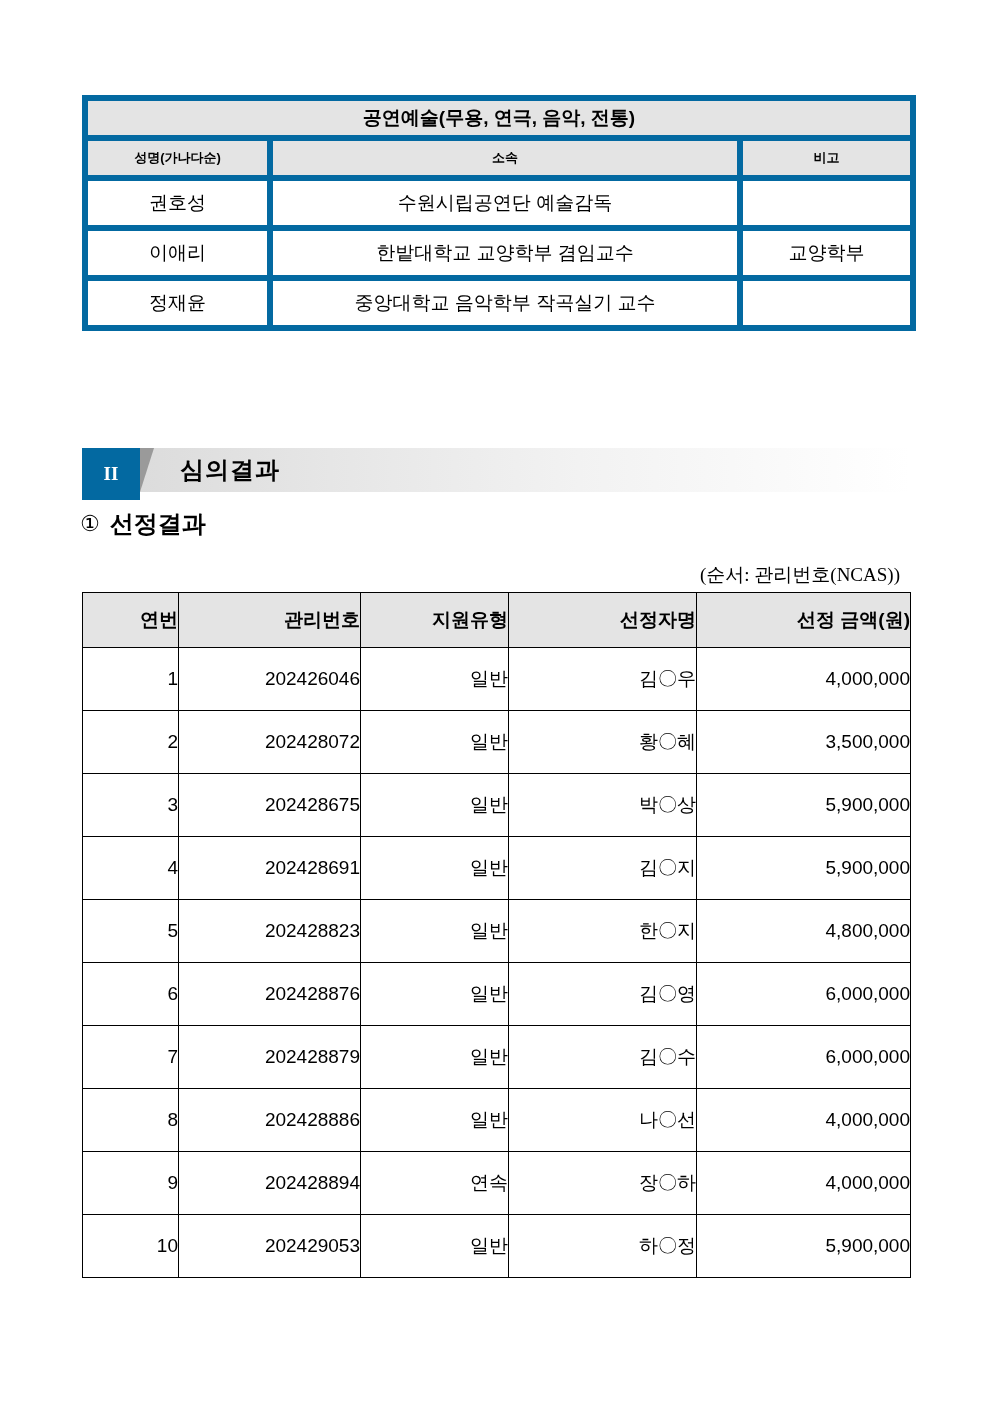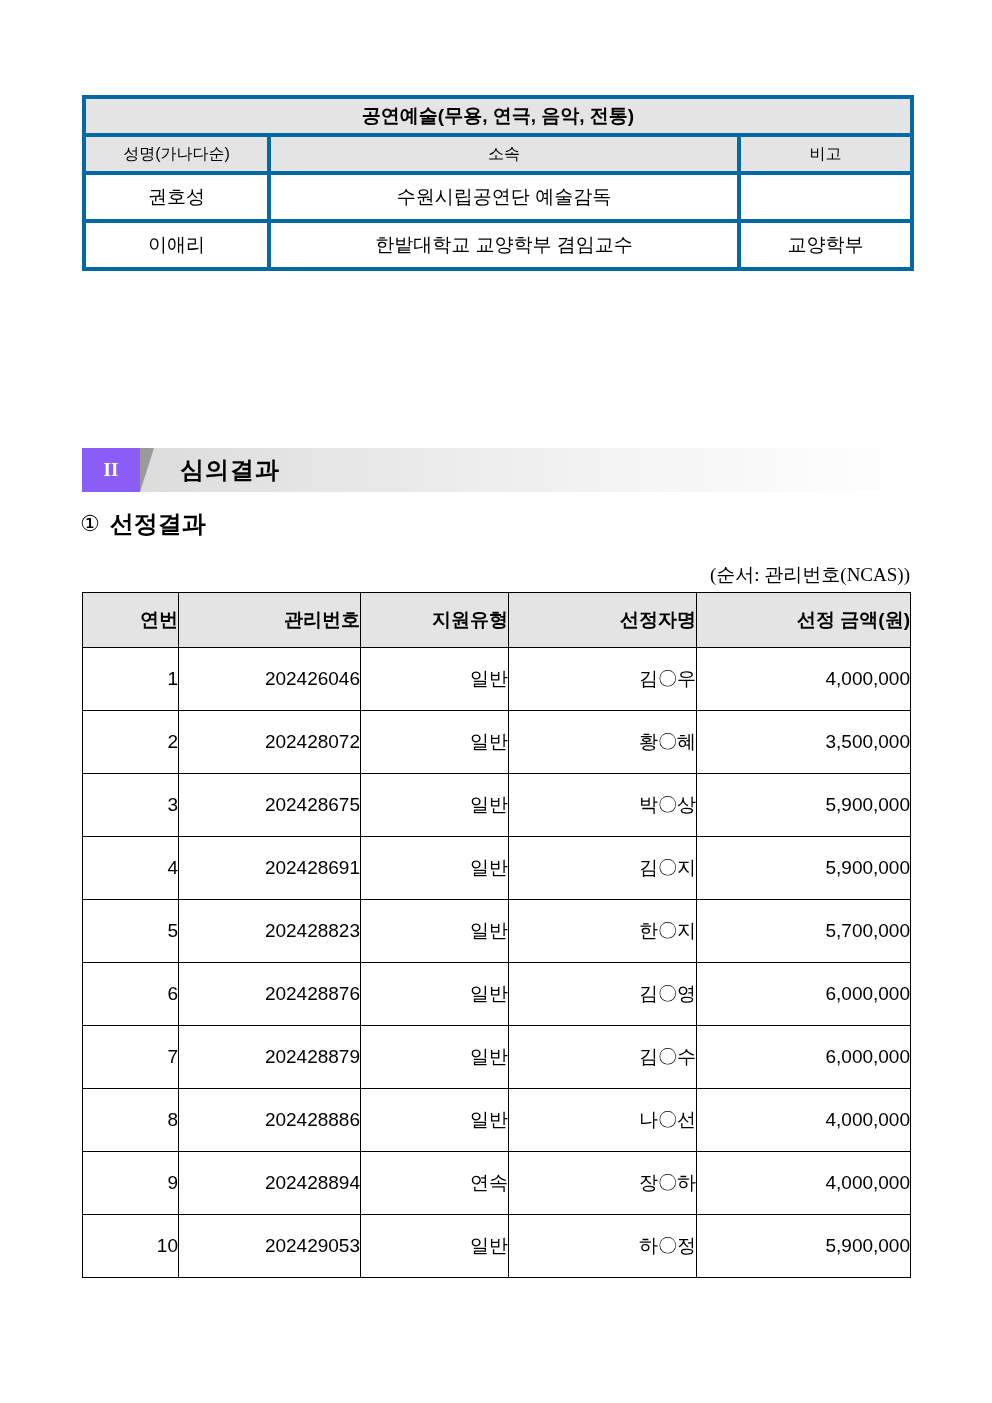--- a/index.html
+++ b/index.html
@@ -28,33 +28,33 @@
     left: 82px;
     top: 95px;
     width: 828px;
   }
   table.committee {
     border-collapse: collapse;
     width: 100%;
     table-layout: fixed;
   }
   table.committee td {
-    border: 4px solid #0369a1;
+    border: 6px solid #0369a1;
     font-size: 19px;
     text-align: center;
     padding: 0;
     height: 44px;
     vertical-align: middle;
     font-family: "Liberation Sans", sans-serif;
   }
   table.committee td.hdr {
     background: #e4e4e4;
-    font-weight: normal;
+    font-weight: bold;
     height: 34px;
-    font-size: 16px;
+    font-size: 13px;
   }
   table.committee td.title {
     background: #e4e4e4;
     font-weight: bold;
     height: 34px;
     font-size: 19px;
   }
   .col-name { width: 185px; }
   .col-org  { width: 470px; }
   .col-note { width: 173px; }
@@ -73,22 +73,22 @@
     top: 0;
     width: 828px;
     height: 44px;
     background: linear-gradient(to right, #d9d9d9 0%, #e6e6e6 30%, #f2f2f2 60%, #ffffff 100%);
   }
   .section-head .numbox {
     position: absolute;
     left: 0;
     top: 0;
     width: 58px;
-    height: 44px;
-    background: #8b5cf6;
+    height: 52px;
+    background: #0369a1;
     color: #ffffff;
     font-size: 19px;
     font-weight: bold;
     display: flex;
     align-items: center;
     justify-content: center;
     font-family: "Liberation Serif", serif;
   }
   .section-head .numbox::after {
     content: "";
@@ -125,21 +125,21 @@
     line-height: 1;
   }
   .subsection .sub-title {
     font-size: 24px;
     font-weight: bold;
   }
 
   
   .order-note {
     position: absolute;
-    right: 82px;
+    right: 92px;
     top: 562px;
     font-size: 19px;
     font-family: "Liberation Serif", serif;
   }
 
   
   .results-wrap {
     position: absolute;
     left: 82px;
     top: 592px;
@@ -195,20 +195,25 @@
         </tr>
         <tr>
           <td>권호성</td>
           <td>수원시립공연단 예술감독</td>
           <td></td>
         </tr>
         <tr>
           <td>이애리</td>
           <td>한밭대학교 교양학부 겸임교수</td>
           <td>교양학부</td>
+        </tr>
+        <tr>
+          <td>정재윤</td>
+          <td>중앙대학교 음악학부 작곡실기 교수</td>
+          <td></td>
         </tr>
       </tbody>
     </table>
   </div>
 
   <div class="section-head">
     <div class="bar"></div>
     <div class="numbox">II</div>
     <div class="sec-title">심의결과</div>
   </div>
@@ -265,21 +270,21 @@
           <td>202428691</td>
           <td>일반</td>
           <td>김〇지</td>
           <td>5,900,000</td>
         </tr>
         <tr>
           <td>5</td>
           <td>202428823</td>
           <td>일반</td>
           <td>한〇지</td>
-          <td>5,700,000</td>
+          <td>4,800,000</td>
         </tr>
         <tr>
           <td>6</td>
           <td>202428876</td>
           <td>일반</td>
           <td>김〇영</td>
           <td>6,000,000</td>
         </tr>
         <tr>
           <td>7</td>

